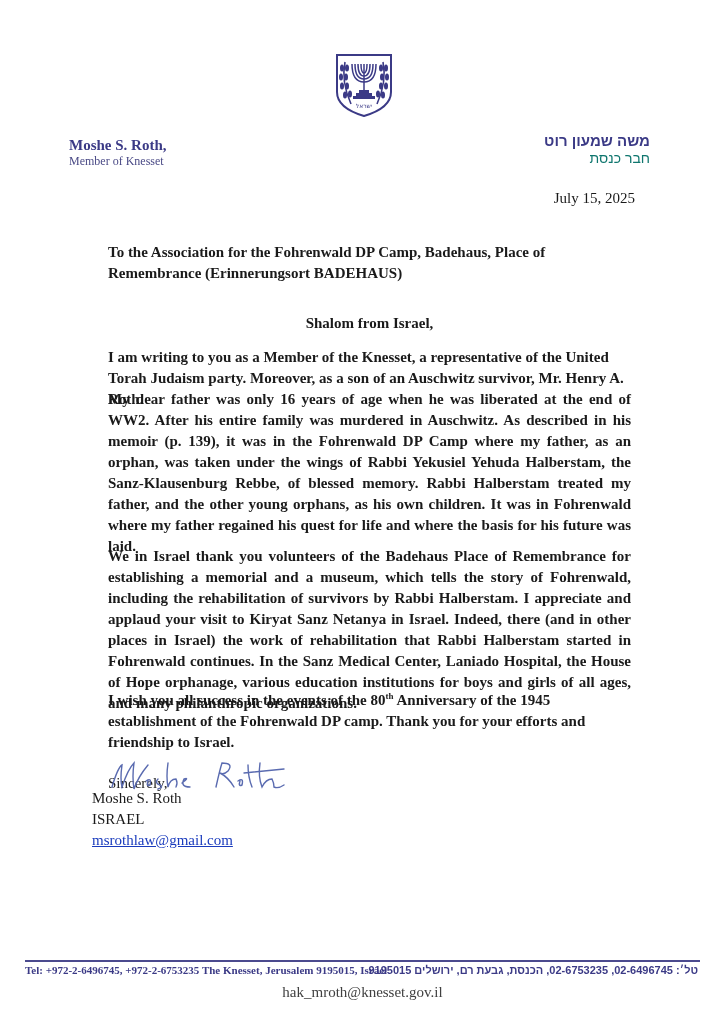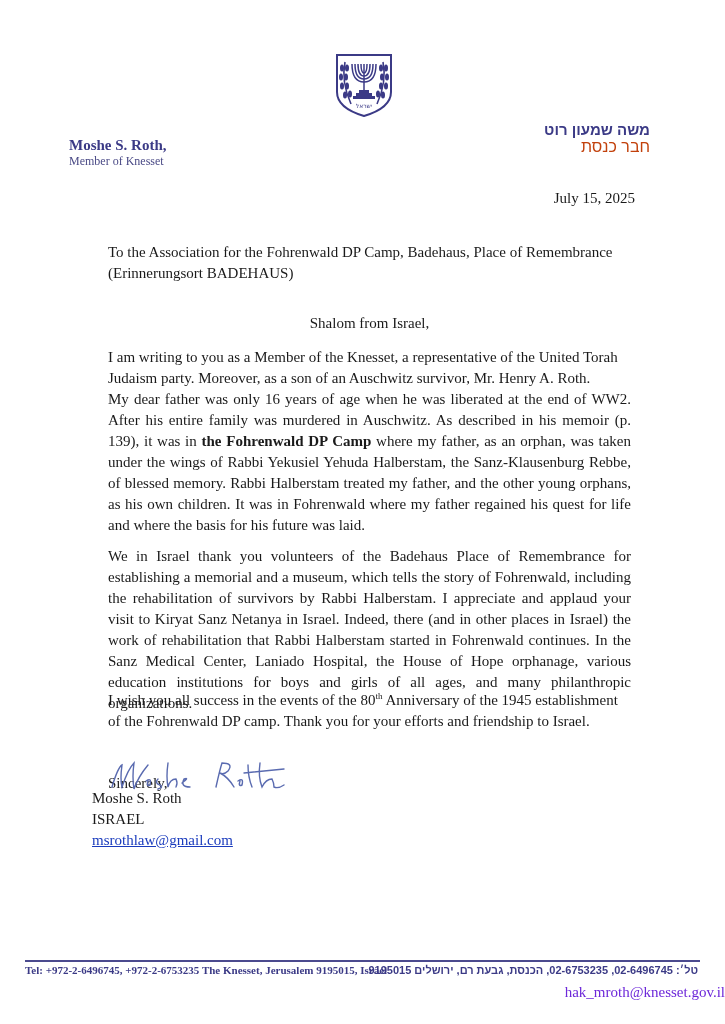--- a/index.html
+++ b/index.html
@@ -2,45 +2,45 @@
 <html><head>
 <meta charset="utf-8">
 <style>
   html, body { margin:0; padding:0; background:#ffffff; }
   body { width:725px; height:1024px; position:relative; overflow:hidden;
          font-family:"Liberation Serif", "DejaVu Serif", serif; color:#1a1a1a; }
   .emblem { position:absolute; left:331px; top:52px; width:66px; height:66px; }
   .hdr-left { position:absolute; left:69px; top:136px; color:#3b3a86; }
   .hdr-left .name { font-weight:bold; font-size:15px; line-height:18px; }
   .hdr-left .role { font-size:12px; line-height:15px; color:#4a4a86; }
-  .hdr-right { position:absolute; right:75px; top:121px; color:#3b3a86; text-align:right; direction:rtl;
+  .hdr-right { position:absolute; right:75px; top:132px; color:#3b3a86; text-align:right; direction:rtl;
                font-family:"Liberation Sans", "DejaVu Sans", sans-serif; }
   .hdr-right .name { font-weight:bold; font-size:15px; line-height:18px; }
-  .hdr-right .role { font-size:16px; line-height:16px; color:#c2410c; }
+  .hdr-right .role { font-size:14px; line-height:16px; color:#0f766e; }
   .date { position:absolute; right:90px; top:190px; font-size:15px; }
   .body { position:absolute; left:108px; width:523px; font-size:15px; line-height:21px; }
-  .body p { margin:0; }
+  .body p { margin:0;font-weight:bold; }
   .just { text-align:justify; }
   .recipient { top:242px; }
   .greeting { top:313px;text-align:center; }
   .p1 { top:347px; }
   .p2 { top:389px; }
   .p3 { top:546px; }
   .p4 { top:690px; }
   .closing { position:absolute; left:108px; top:739px; font-size:15px; line-height:20px;margin-top:34px; }
   .sig { position:absolute; left:108px; top:757px; width:180px; height:38px; }
   .signer { position:absolute; left:92px; top:788px; font-size:15px; line-height:21px; }
   .signer a { color:#1a3bbd; text-decoration:underline; }
   .cc { position:absolute; left:108px; top:863px; font-size:15px; line-height:21px; }
   .cc .cclabel { font-size:13px; }
   .rule { position:absolute; left:25px; right:25px; top:960px; height:2px; background:#4b4a8e; }
   .foot-en { position:absolute; left:25px; top:964px; font-size:11px; font-weight:bold; color:#3b3a86; white-space:nowrap; }
   .foot-he { position:absolute; right:27px; top:964px; font-size:11px; font-weight:bold; color:#3b3a86; white-space:nowrap; direction:rtl;
              font-family:Liberation Sans, sans-serif; }
-  .foot-mail { position:absolute; left:0; right:0; top:984px; text-align:right; font-size:15px; color:#6d28d9; }
+  .foot-mail { position:absolute; left:0; right:0; top:984px; text-align:center; font-size:15px; color:#404040; }
   sup { font-size:9px; line-height:0; }
 </style>
 </head>
 <body>
 
 <div class="emblem">
   <svg viewBox="0 0 66 66" width="66" height="66">
     <path d="M6 3 H60 V40 Q60 56 33 64 Q6 56 6 40 Z" fill="none" stroke="#3b3a86" stroke-width="2"></path>
     <g stroke="#3b3a86" stroke-width="1.6" fill="none">
       <path d="M14 10 Q10 30 20 52"></path>

